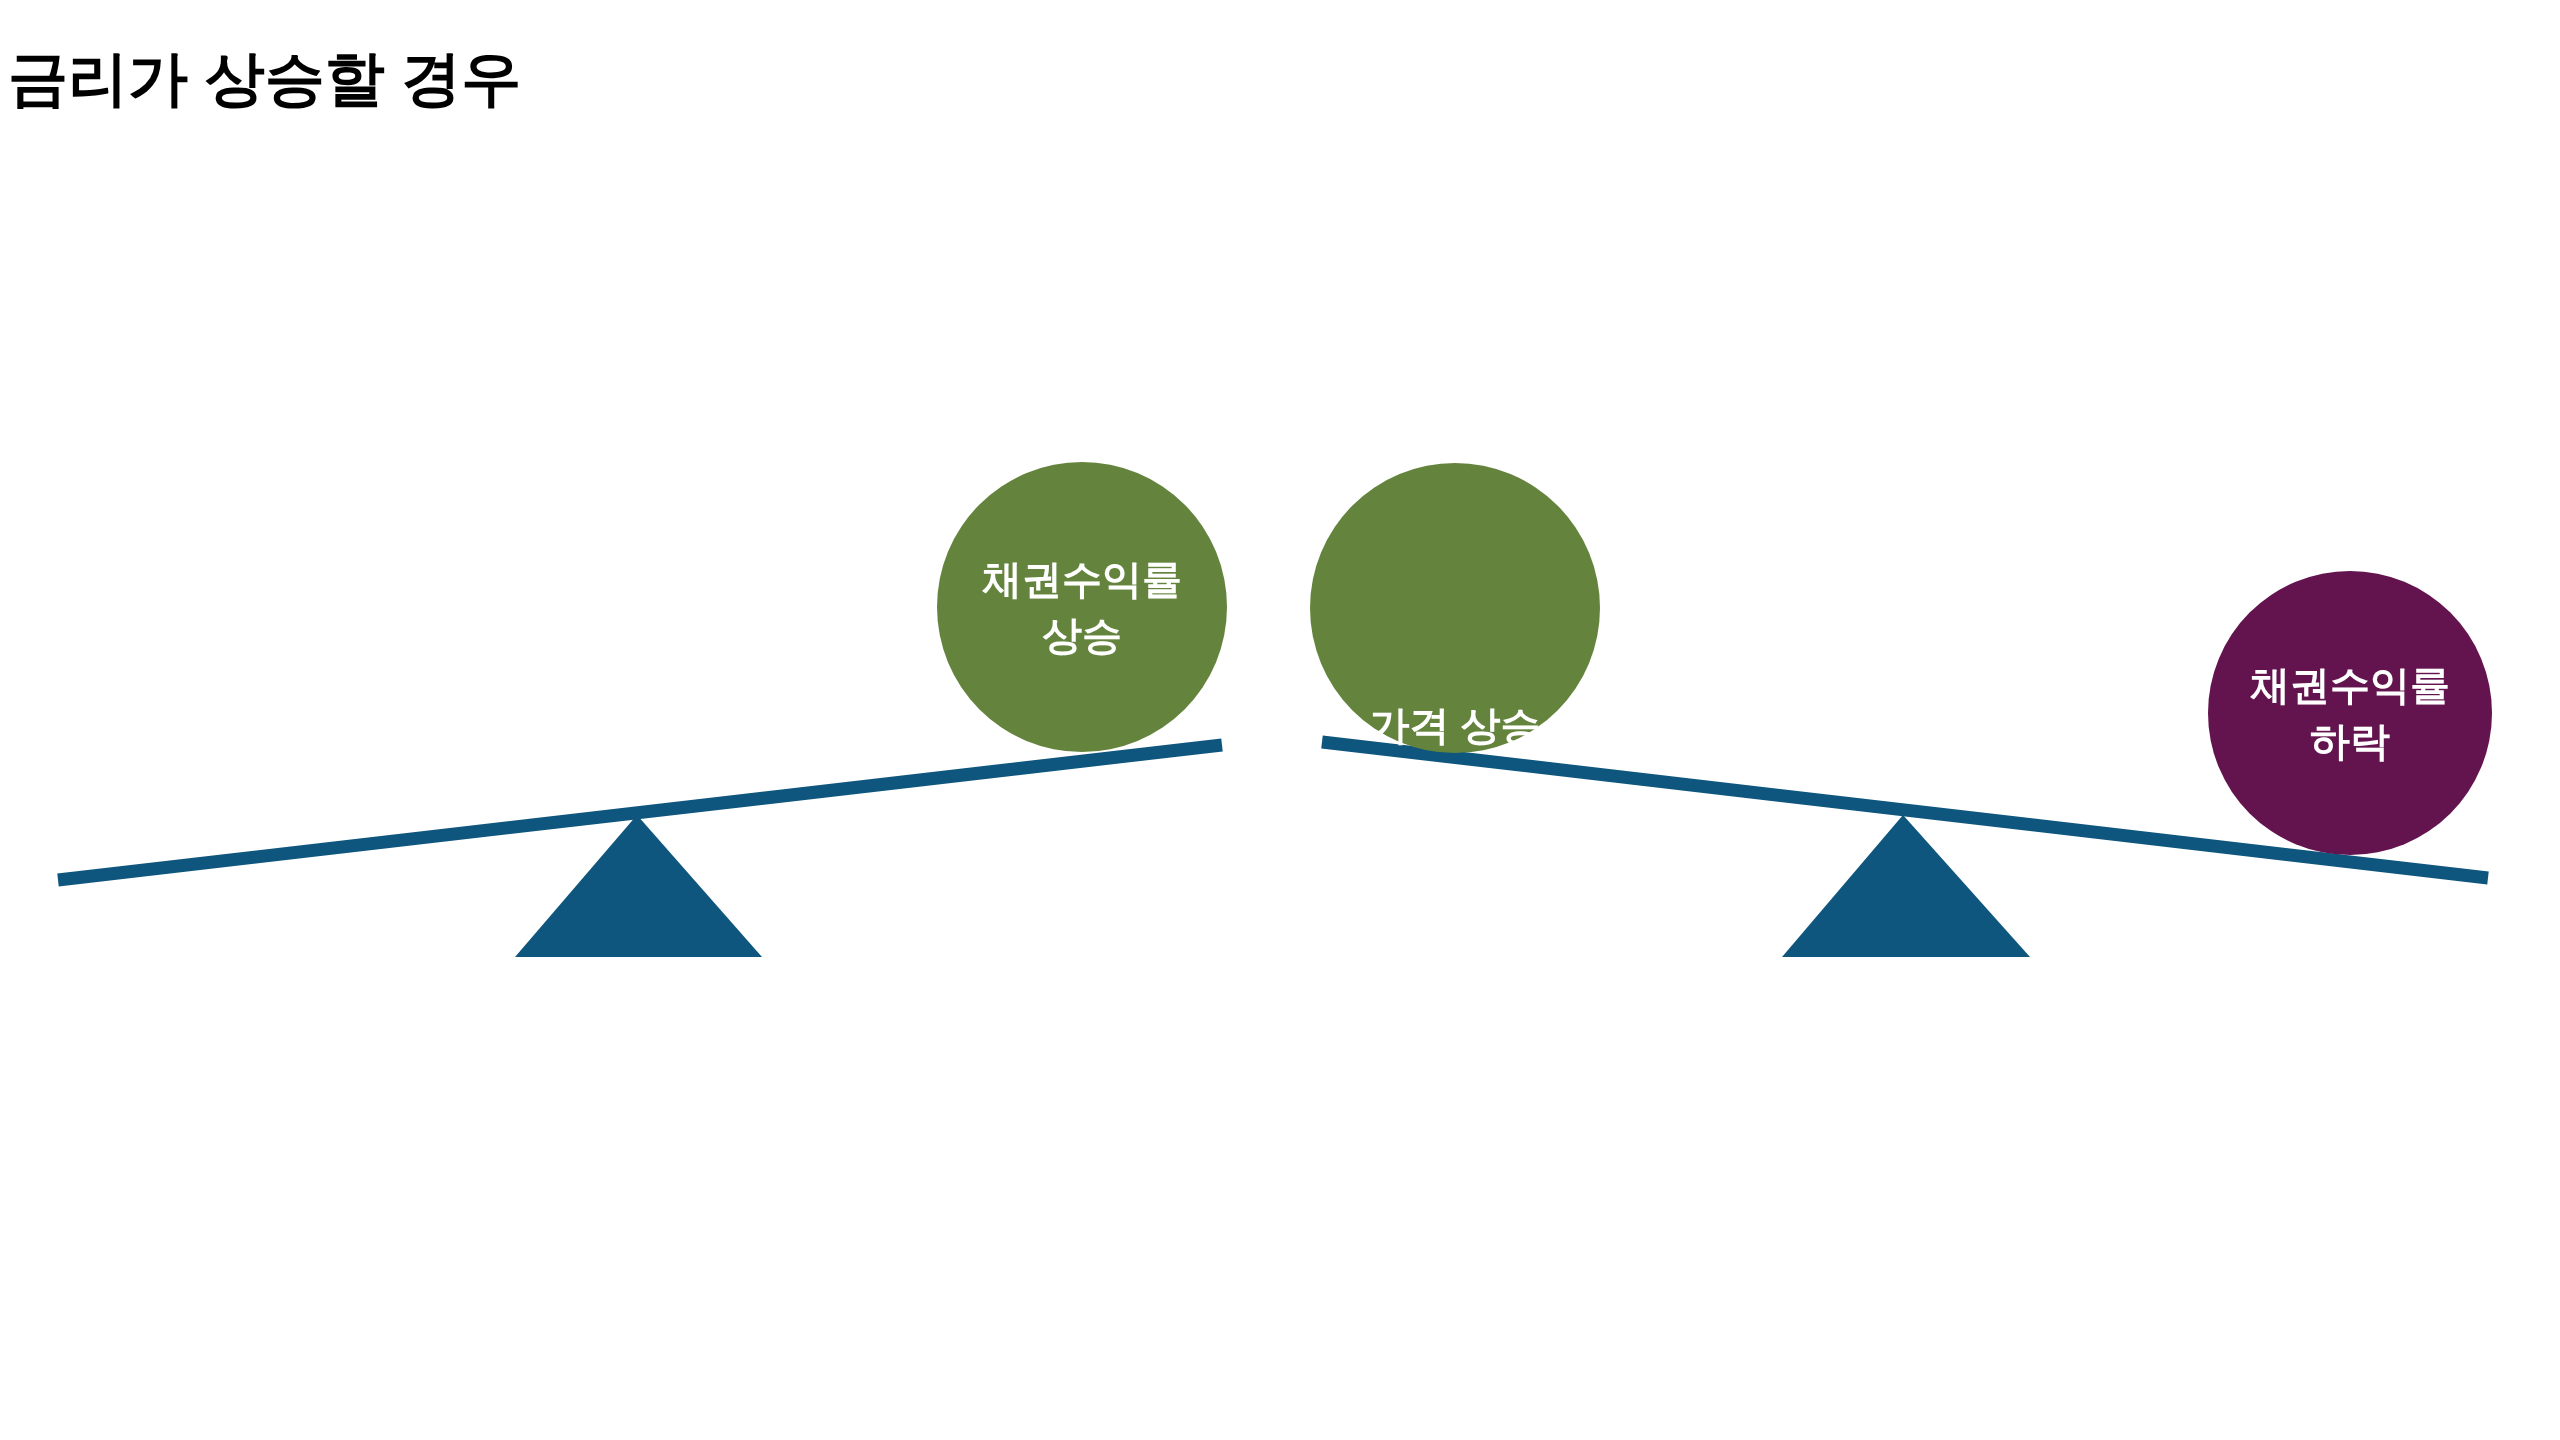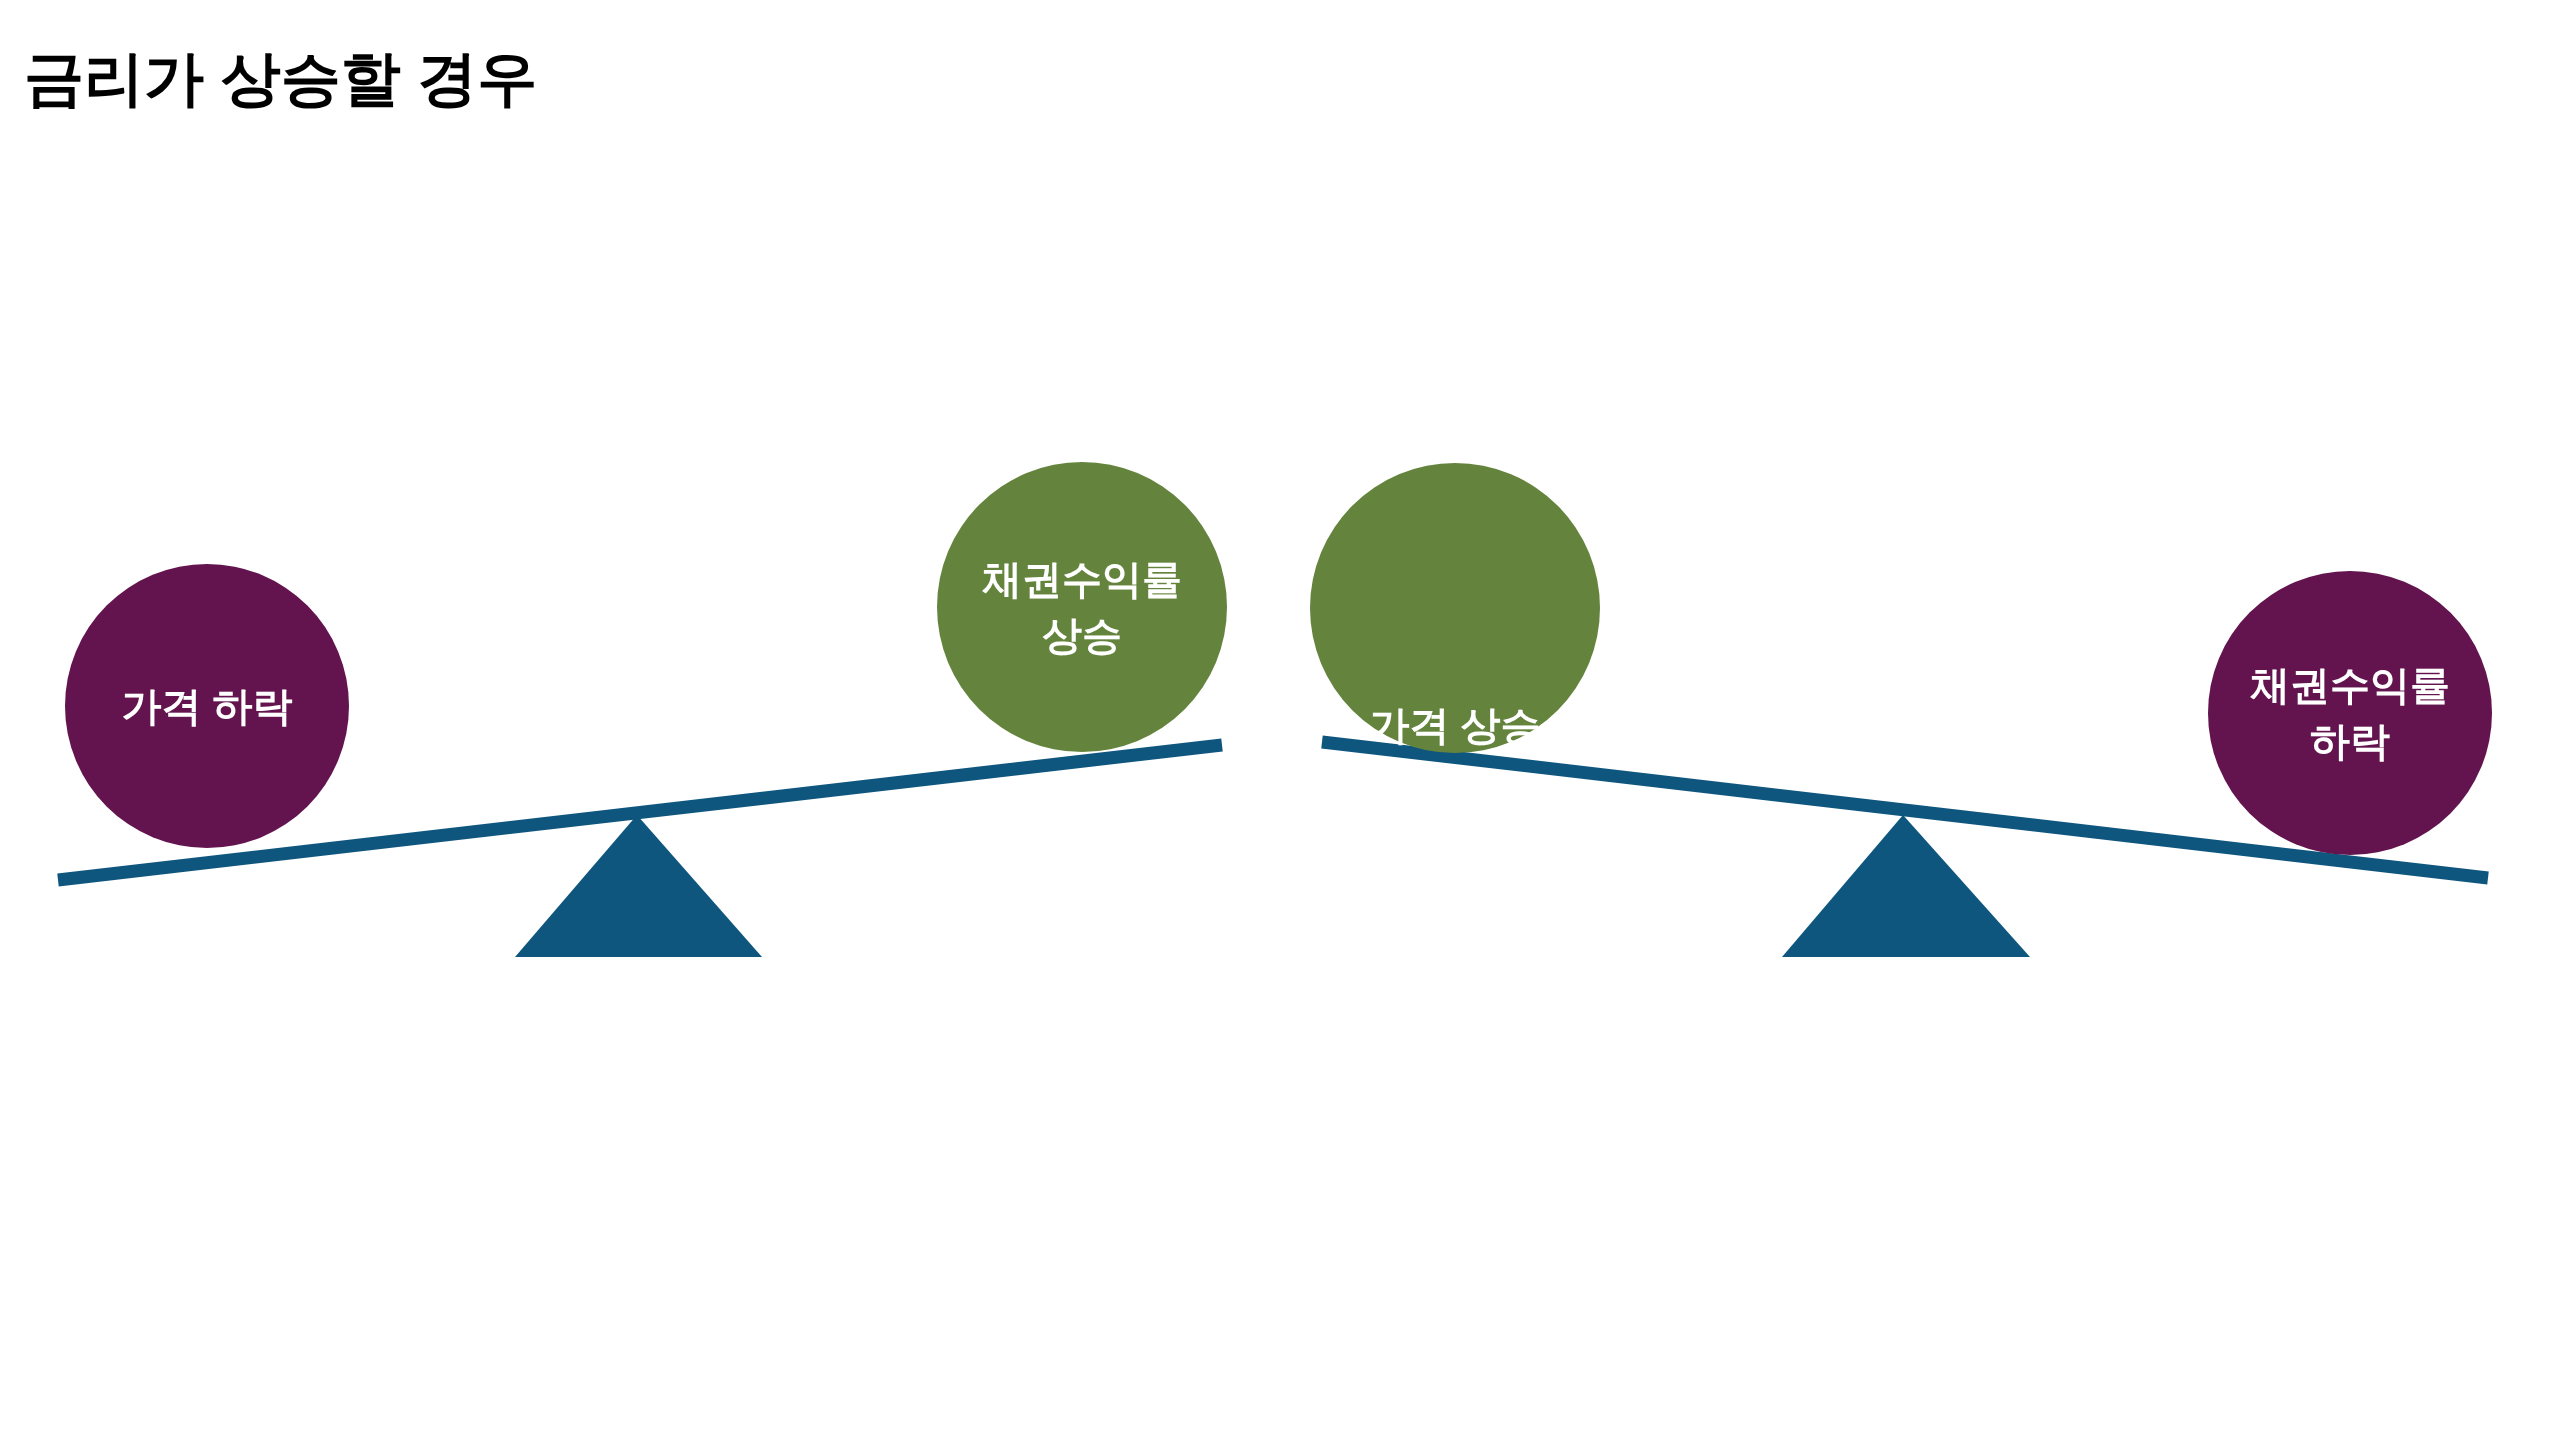--- a/index.html
+++ b/index.html
@@ -26,21 +26,21 @@
   .title {
     position: absolute;
     margin: 0;
     top: 44px;
     font-size: 60px;
     font-weight: 700;
     color: var(--title-black);
     line-height: 1.15;
     white-space: nowrap;
   }
-  .title-left  { left: 24px; }
+  .title-left  { left: 8px; }
   .title-right { left: 1303px; }
   .graphics {
     position: absolute;
     left: 0;
     top: 0;
     width: 2560px;
     height: 1440px;
   }
   .beam {
     stroke: var(--beam-blue);
@@ -75,23 +75,20 @@
   <h1 class="title title-left">금리가 상승할 경우</h1>
 
 
   <svg class="graphics" viewBox="0 0 2560 1440" xmlns="http://www.w3.org/2000/svg">
     <line class="beam" x1="58" y1="880" x2="1222" y2="745"></line>
     <polygon class="fulcrum" points="637,815 515,957 762,957"></polygon>
     <line class="beam" x1="1322" y1="742" x2="2488" y2="878"></line>
     <polygon class="fulcrum" points="1903,815 1782,957 2030,957"></polygon>
   </svg>
 
-  <div class="ball purple" style="left:65px; top:564px; width:284px; height:284px;">
-    <span>가격 하락</span>
-  </div>
 
   <div class="ball green" style="left:937px; top:462px; width:290px; height:290px;">
     <span>채권수익률</span>
     <span>상승</span>
   </div>
 
   <div class="ball green" style="left:1310px; top:463px; width:290px; height:290px;justify-content:flex-end;">
     <span>가격 상승</span>
   </div>
 

